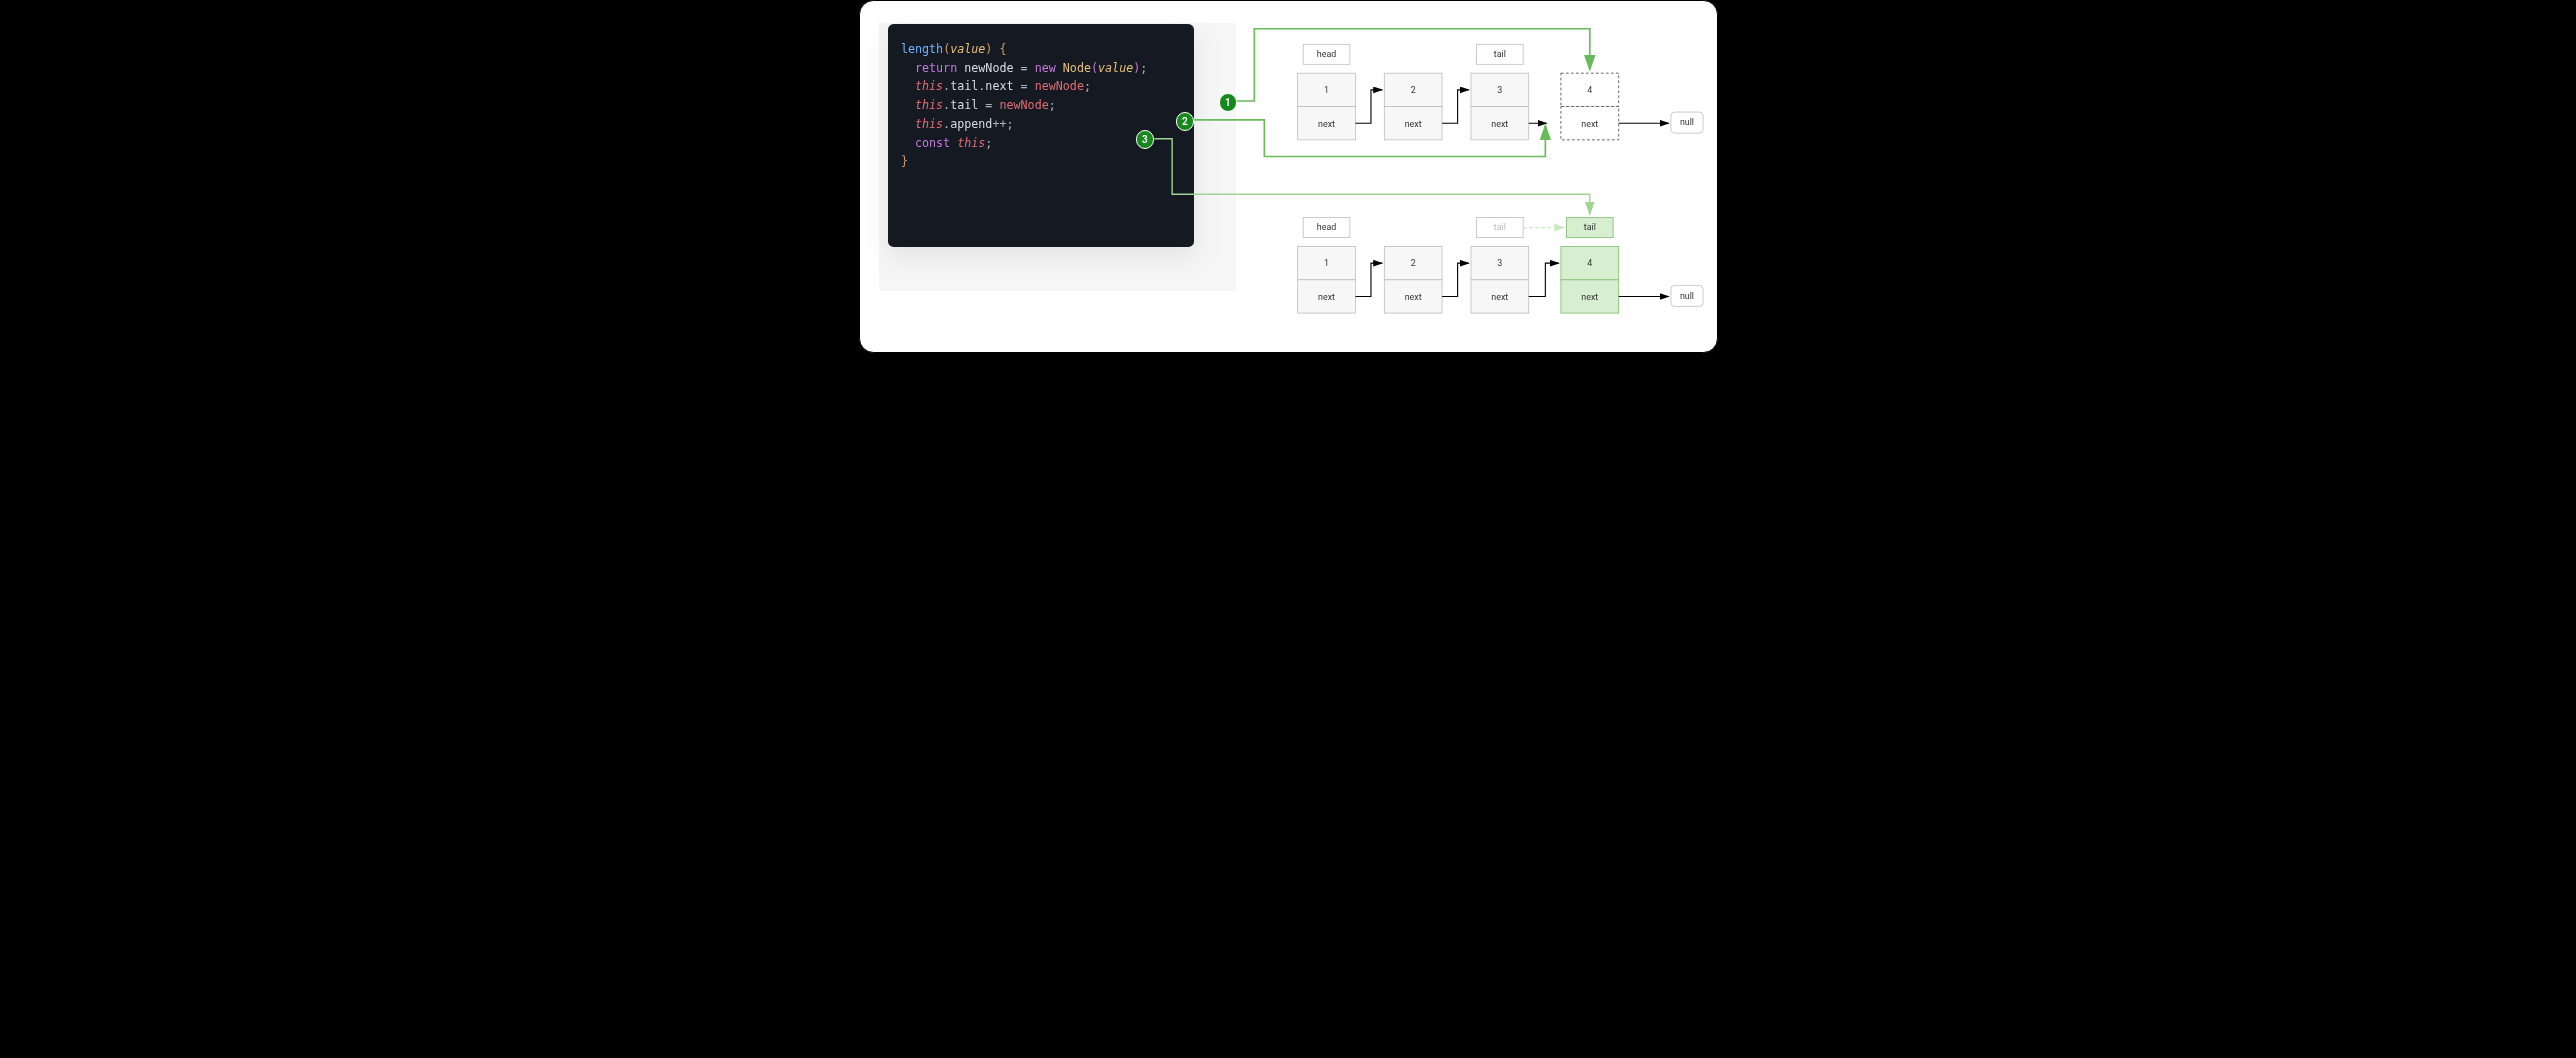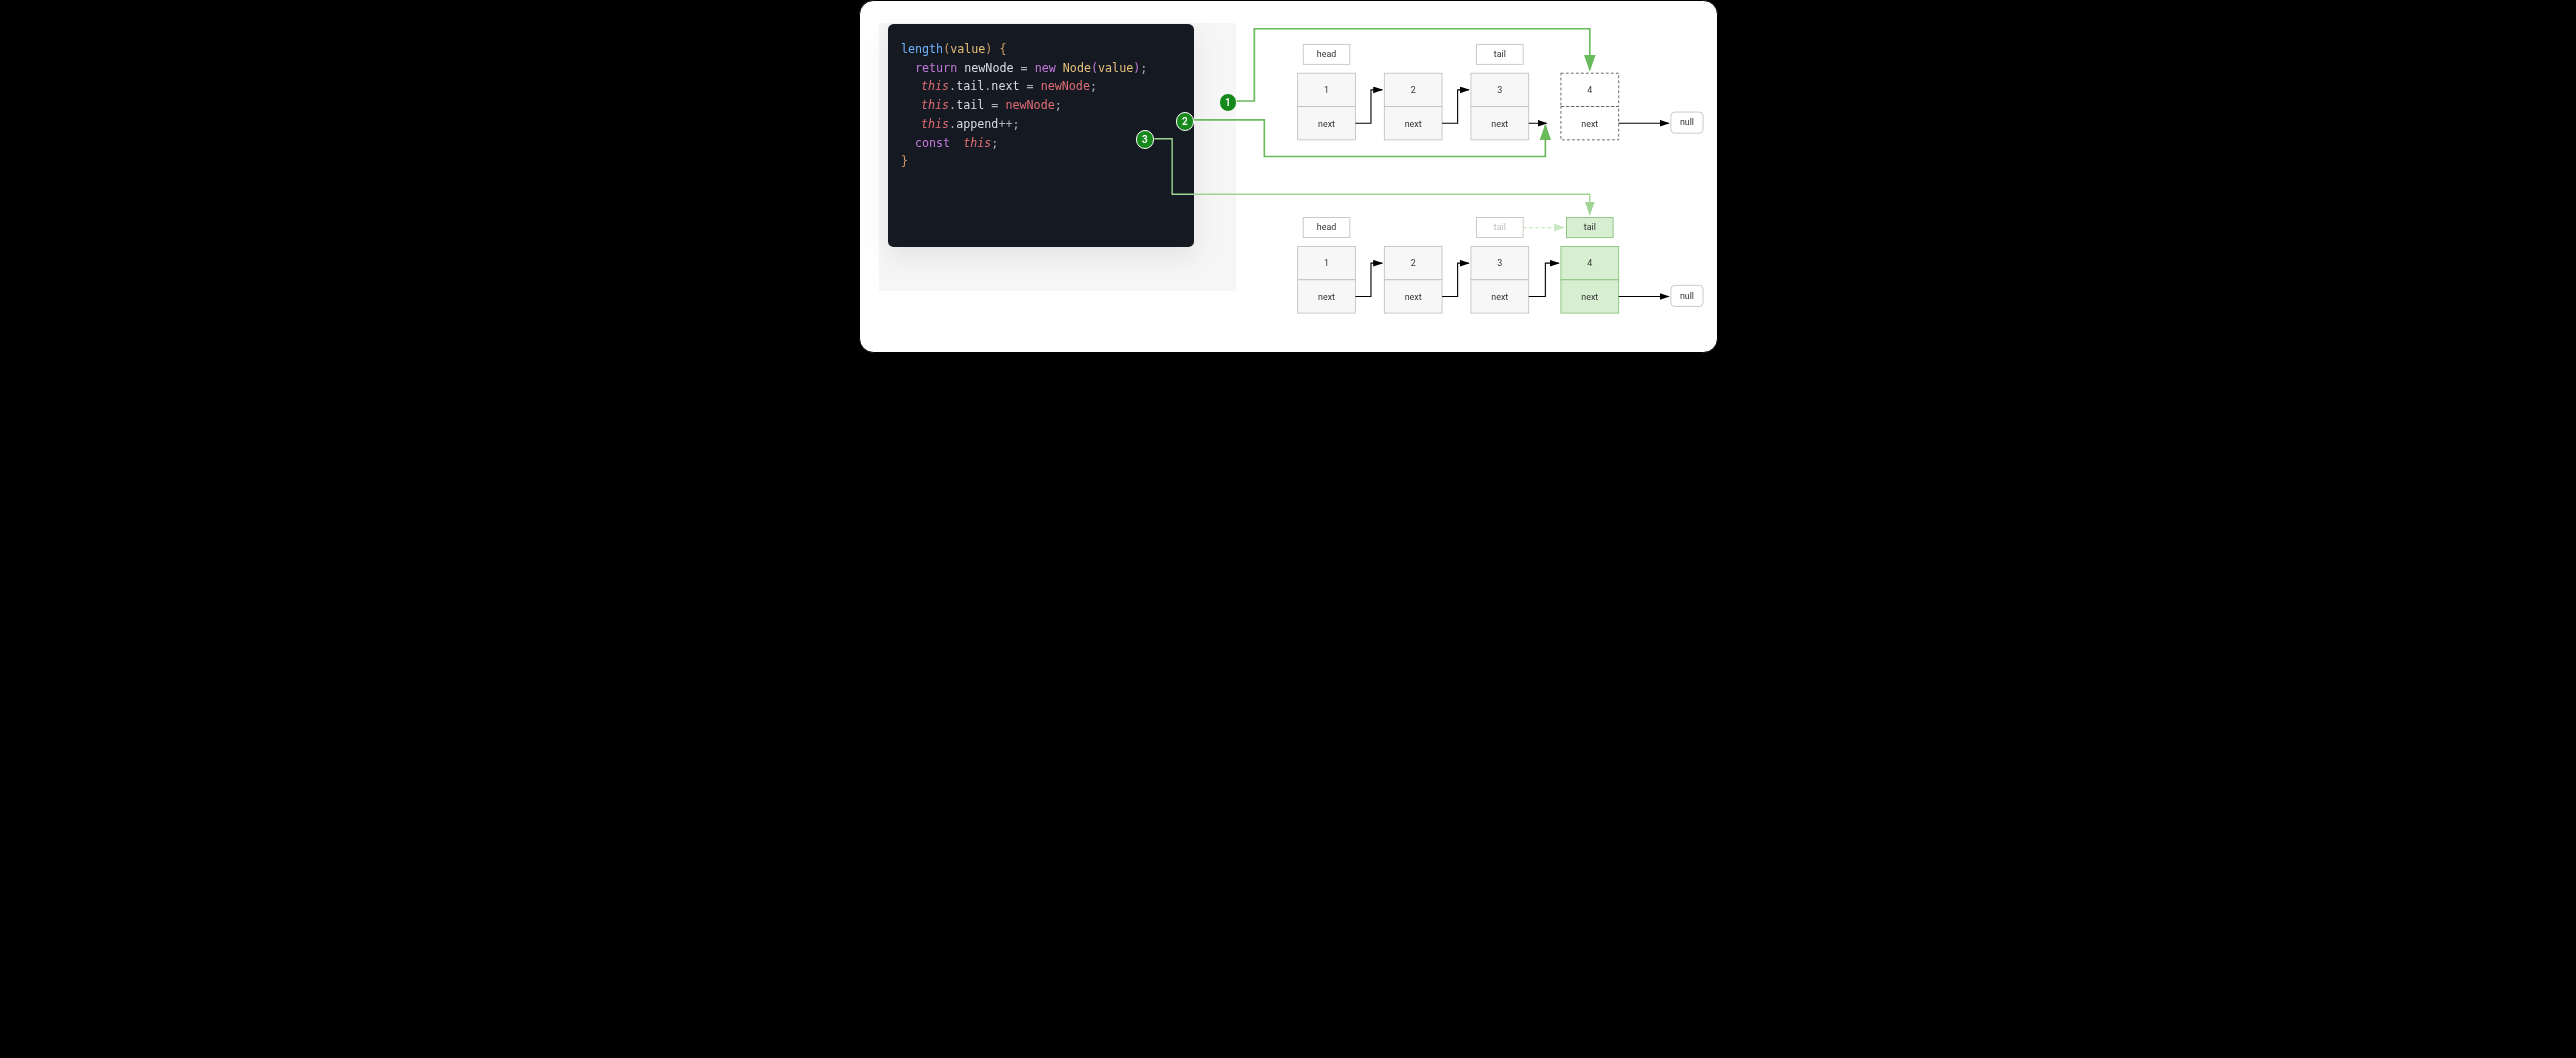--- a/index.html
+++ b/index.html
@@ -3,27 +3,27 @@
 <meta charset="utf-8">
 <style>
   html,body{margin:0;padding:0;background:#000;font-family:-apple-system,BlinkMacSystemFont,"Segoe UI",Roboto,Helvetica,Arial,sans-serif;}
   .frame{box-sizing:border-box;width:859px;height:353px;margin:0 auto;background:#fff;border:1.7px solid #000;border-radius:14.5px;position:relative;overflow:hidden;}
   svg.scene{position:absolute;inset:0;width:100%;height:100%;}
   
   .codewrap{position:absolute;left:19px;top:22px;width:357px;height:268px;background:#f6f6f6;}
   .codeshadow{position:absolute;left:28px;top:33px;width:306px;height:223px;background:rgba(0,0,0,.08);filter:blur(13.4px);border-radius:4.5px;}
   .codebox{position:absolute;left:28px;top:23.4px;width:306px;height:223px;background:#151a22;border-radius:5.6px;color:#d6dbe2;font-family:ui-monospace,Menlo,Consolas,monospace;font-size:11.7px;line-height:1.6;padding:15.6px 13.4px 15.6px 13.4px;box-sizing:border-box;}
   .tok-fn{color:#6fb3ff;}
-  .tok-param{color:#e6c07b;}
+  .tok-param{color:#e6c07b;font-style:italic;}
   .tok-kw{color:#c678dd;}
   .tok-var{color:#d8dee9;}
   .tok-cls{color:#e5c07b;}
   .tok-prop{color:#d6dbe2;}
   .tok-id{color:#e06c75;}
-  .tok-this{color:#e06c75;font-style:italic;margin-left:6px;}
+  .tok-this{color:#e06c75;font-style:italic;}
   .tok-op{color:#abb2bf;}
   .tok-brace{color:#d19a66;}
   .tok-brace2{color:#c678dd;}
   .ind{display:inline-block;width:2ch;}
   
   .step{position:absolute;width:16.7px;height:16.7px;border:1.1px solid #fff;border-radius:50%;background:#17881c;color:#fff;font-weight:600;font-size:10px;display:flex;align-items:center;justify-content:center;}
   
   text.lab{font-size:16px;fill:#333;font-family:inherit;}
   text.faded{fill:#bdbdbd;}
   rect.box{fill:#f7f7f7;stroke:#bcbcbc;stroke-width:1.4;}

